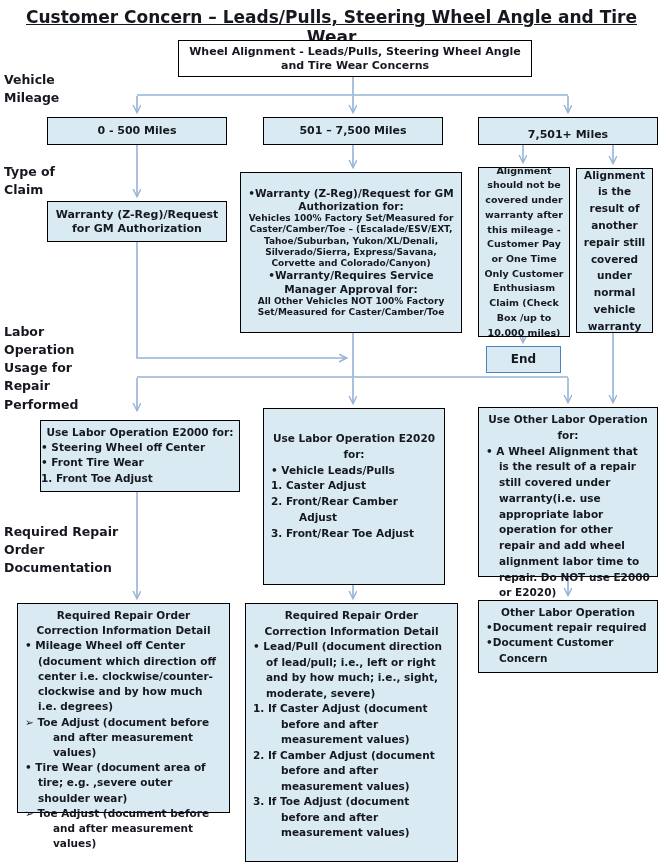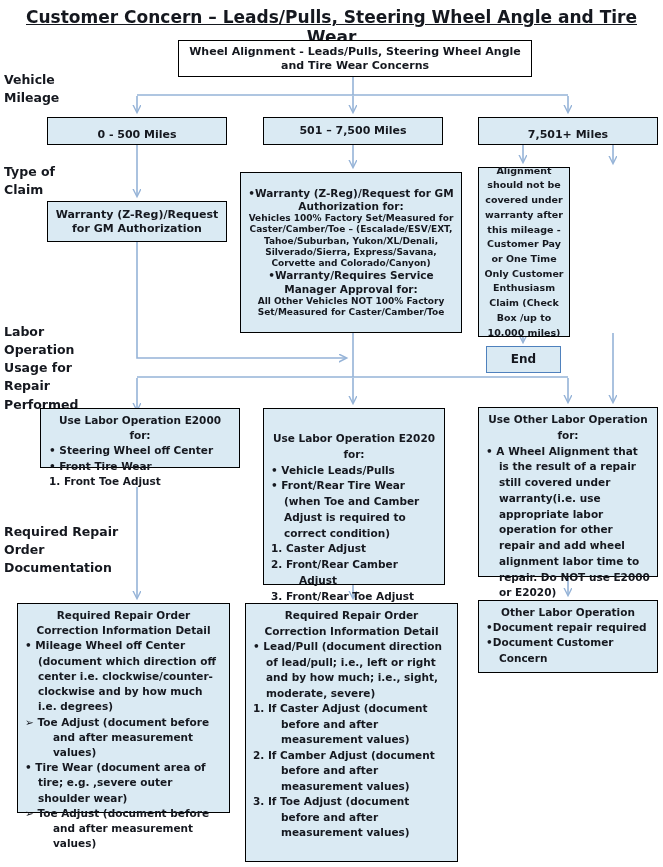--- a/index.html
+++ b/index.html
@@ -76,21 +76,21 @@
 
   <div class="sidelabel" style="left:4px;top:71px;width:70px;">Vehicle Mileage</div>
   <div class="sidelabel" style="left:4px;top:163px;width:58px;">Type of Claim</div>
   <div class="sidelabel" style="left:4px;top:323px;width:86px;">Labor Operation Usage for Repair Performed</div>
   <div class="sidelabel" style="left:4px;top:523px;width:120px;">Required Repair Order Documentation</div>
 
   <div class="box white center f11" style="left:178px;top:40px;width:354px;height:37px;">
     <div class="ln c">Wheel Alignment - Leads/Pulls, Steering Wheel Angle and Tire Wear Concerns</div>
   </div>
 
-  <div class="box center f11" style="left:47px;top:117px;width:180px;height:28px;justify-content:flex-end;">
+  <div class="box center f11" style="left:47px;top:117px;width:180px;height:28px;">
     <div class="ln c">0 - 500 Miles</div>
   </div>
   <div class="box center f11" style="left:263px;top:117px;width:180px;height:28px;">
     <div class="ln c">501 – 7,500 Miles</div>
   </div>
   <div class="box center f11" style="left:478px;top:117px;width:180px;height:28px;justify-content:flex-end;">
     <div class="ln c">7,501+ Miles</div>
   </div>
 
   <div class="box center f11" style="left:47px;top:201px;width:180px;height:41px;">
@@ -101,36 +101,38 @@
     <div class="ln c f105">•Warranty (Z-Reg)/Request for GM Authorization for:</div>
     <div class="ln c f9">Vehicles 100% Factory Set/Measured for Caster/Camber/Toe – (Escalade/ESV/EXT, Tahoe/Suburban, Yukon/XL/Denali, Silverado/Sierra, Express/Savana,  Corvette and Colorado/Canyon)</div>
     <div class="ln c f105">•Warranty/Requires Service Manager Approval for:</div>
     <div class="ln c f9">All Other Vehicles NOT 100% Factory Set/Measured for Caster/Camber/Toe</div>
   </div>
 
   <div class="box center f95" style="left:478px;top:167px;width:92px;height:170px;line-height:1.55;">
     <div class="ln c">Alignment should not be covered under warranty after this mileage - Customer Pay or  One Time Only Customer Enthusiasm Claim (Check Box /up to 10,000 miles)</div>
   </div>
 
+  <div class="box center f105" style="left:576px;top:168px;width:77px;height:165px;line-height:1.6;">
+    <div class="ln c">Alignment is the result of another repair still covered under normal vehicle warranty</div>
+  </div>
 
   <div class="box center f12 blueborder" style="left:486px;top:346px;width:75px;height:27px;">
     <div class="ln c">End</div>
   </div>
 
-  <div class="box leftal f105" style="left:40px;top:408px;width:200px;height:60px;padding:4px 8px;line-height:1.45;">
+  <div class="box leftal f105" style="left:40px;top:420px;width:200px;height:72px;padding:4px 0;line-height:1.45;">
     <div class="ln c">Use Labor Operation E2000 for:</div>
     <div class="ln hang">• Steering Wheel off Center</div>
     <div class="ln hang">• Front Tire Wear</div>
     <div class="ln hangnum">1.   Front Toe Adjust</div>
   </div>
 
   <div class="box leftal f105" style="left:263px;top:408px;width:182px;height:177px;padding:22px 7px;line-height:1.5;">
     <div class="ln c">Use Labor Operation E2020 for:</div>
     <div class="ln hang">• Vehicle Leads/Pulls</div>
-    <div class="ln hang">• Front/Rear Tire Wear (when Toe and Camber Adjust is required to correct condition)</div>
     <div class="ln hangnum">1.   Caster Adjust</div>
     <div class="ln hangnum">2.   Front/Rear Camber Adjust</div>
     <div class="ln hangnum">3.   Front/Rear Toe Adjust</div>
   </div>
 
   <div class="box leftal f105" style="left:478px;top:407px;width:180px;height:170px;padding:4px 7px;line-height:1.5;">
     <div class="ln c">Use Other Labor Operation for:</div>
     <div class="ln hang">• A Wheel Alignment that is the result of a repair still covered under warranty(i.e. use appropriate labor operation for other repair and add wheel alignment labor time to repair. Do NOT use E2000 or E2020)</div>
   </div>
 

